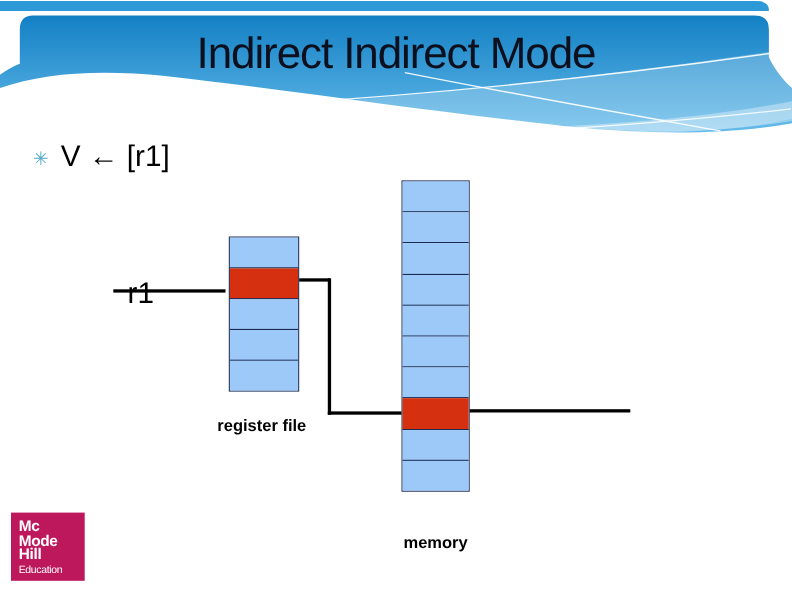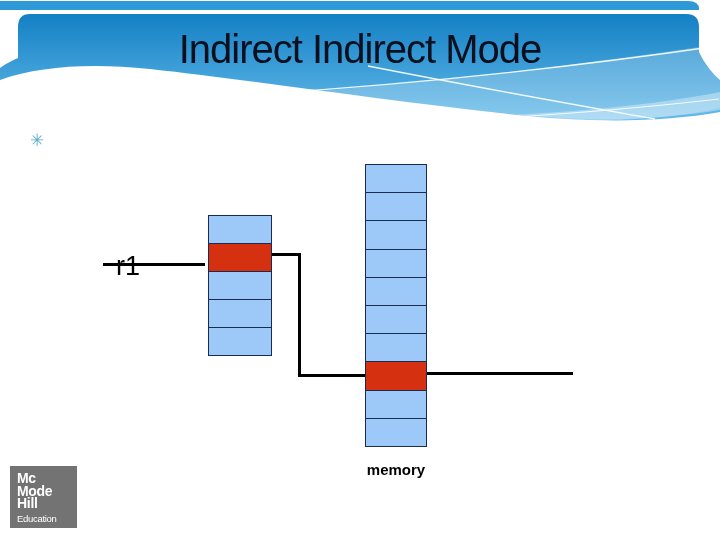--- a/index.html
+++ b/index.html
@@ -20,21 +20,21 @@
   
   .r1-label{position:absolute;left:116px;top:223px;font-size:27px;color:#000;margin-top:28px;}
   .r1-underline{position:absolute;left:103px;top:263px;width:102px;height:3px;}
   .stack{position:absolute;display:flex;flex-direction:column;box-sizing:border-box;border:1px solid;}
   #register-file-stack{left:208px;top:215px;width:64px;height:141px;}
   #memory-stack{left:365px;top:164px;width:62px;height:283px;}
   .cell{flex:1;border-bottom:1px solid;box-sizing:border-box;}
   .cell:last-child{border-bottom:none;}
   .caption{position:absolute;font-size:15px;font-weight:bold;color:#000;text-align:center;width:140px;}
   .regfile-caption{left:168px;top:379px;}
-  .memory-caption{left:326px;top:461px;}
+  .memory-caption{left:326px;top:485px;}
   .line{position:absolute;background:#000;}
   #line-reg-out{left:272px;top:253px;width:28px;height:3px;}
   #line-vert{left:298px;top:253px;width:3px;height:124px;}
   #line-to-mem{left:298px;top:374px;width:67px;height:3px;}
   #line-mem-out{left:427px;top:372px;width:146px;height:3px;}
   
   .logo{
     position:absolute;left:10px;top:466px;width:67px;height:62px;
     box-sizing:border-box;padding:6px 0 0 7px;color:#fff;
   }
@@ -67,53 +67,55 @@
              C640 123 520 125 430 121 C400 120 370 118 350 116 Z" fill="#ffffff" opacity="0.35"></path>
     <path d="M245 95 C420 84 580 66 718 46" fill="none" stroke="#ffffff" stroke-width="1.3" opacity="0.9"></path>
     <path d="M368 66 C480 88 560 102 655 119" fill="none" stroke="#ffffff" stroke-width="1.3" opacity="0.9"></path>
     <path d="M428 122 C550 116 650 107 719 99" fill="none" stroke="#ffffff" stroke-width="1.2" opacity="0.85"></path>
   </svg>
 
   <div class="title">Indirect Indirect Mode</div>
 
   <div class="bullet-row">
     <span class="bullet-marker" style="color: rgb(85, 172, 206);">✳</span>
+    <span class="bullet-text">V ← [r1]</span>
   </div>
 
   <div class="r1-label">r1</div>
   <div class="r1-underline line" style="background: rgb(0, 0, 0);"></div>
 
   <div class="stack" id="register-file-stack" style="border-color: rgb(26, 42, 82);">
       <div class="cell" style="background: rgb(156, 201, 248); border-color: rgb(26, 42, 82);"></div>
       <div class="cell" style="background: rgb(213, 48, 15); border-color: rgb(26, 42, 82);"></div>
       <div class="cell" style="background: rgb(156, 201, 248); border-color: rgb(26, 42, 82);"></div>
       <div class="cell" style="background: rgb(156, 201, 248); border-color: rgb(26, 42, 82);"></div>
       <div class="cell" style="background: rgb(156, 201, 248); border-color: rgb(26, 42, 82);"></div>
     </div>
+  <div class="caption regfile-caption">register file</div>
 
   <div class="stack" id="memory-stack" style="border-color: rgb(26, 42, 82);">
       <div class="cell" style="background: rgb(156, 201, 248); border-color: rgb(26, 42, 82);"></div>
       <div class="cell" style="background: rgb(156, 201, 248); border-color: rgb(26, 42, 82);"></div>
       <div class="cell" style="background: rgb(156, 201, 248); border-color: rgb(26, 42, 82);"></div>
       <div class="cell" style="background: rgb(156, 201, 248); border-color: rgb(26, 42, 82);"></div>
       <div class="cell" style="background: rgb(156, 201, 248); border-color: rgb(26, 42, 82);"></div>
       <div class="cell" style="background: rgb(156, 201, 248); border-color: rgb(26, 42, 82);"></div>
       <div class="cell" style="background: rgb(156, 201, 248); border-color: rgb(26, 42, 82);"></div>
       <div class="cell" style="background: rgb(213, 48, 15); border-color: rgb(26, 42, 82);"></div>
       <div class="cell" style="background: rgb(156, 201, 248); border-color: rgb(26, 42, 82);"></div>
       <div class="cell" style="background: rgb(156, 201, 248); border-color: rgb(26, 42, 82);"></div>
     </div>
   <div class="caption memory-caption">memory</div>
 
   <div class="line" id="line-reg-out" style="background: rgb(0, 0, 0);"></div>
   <div class="line" id="line-vert" style="background: rgb(0, 0, 0);"></div>
   <div class="line" id="line-to-mem" style="background: rgb(0, 0, 0);"></div>
   <div class="line" id="line-mem-out" style="background: rgb(0, 0, 0);"></div>
 
-  <div class="logo" style="background: #737373;">
+  <div class="logo" style="background: #be185d;">
     <div class="big">Mc</div>
     <div class="big">Mode</div>
     <div class="big">Hill</div>
     <div class="small">Education</div>
   </div>
 
   <div class="page-number" style="color: rgb(31, 56, 100); margin-top: 38px;">26</div>
 
 </div>
 

